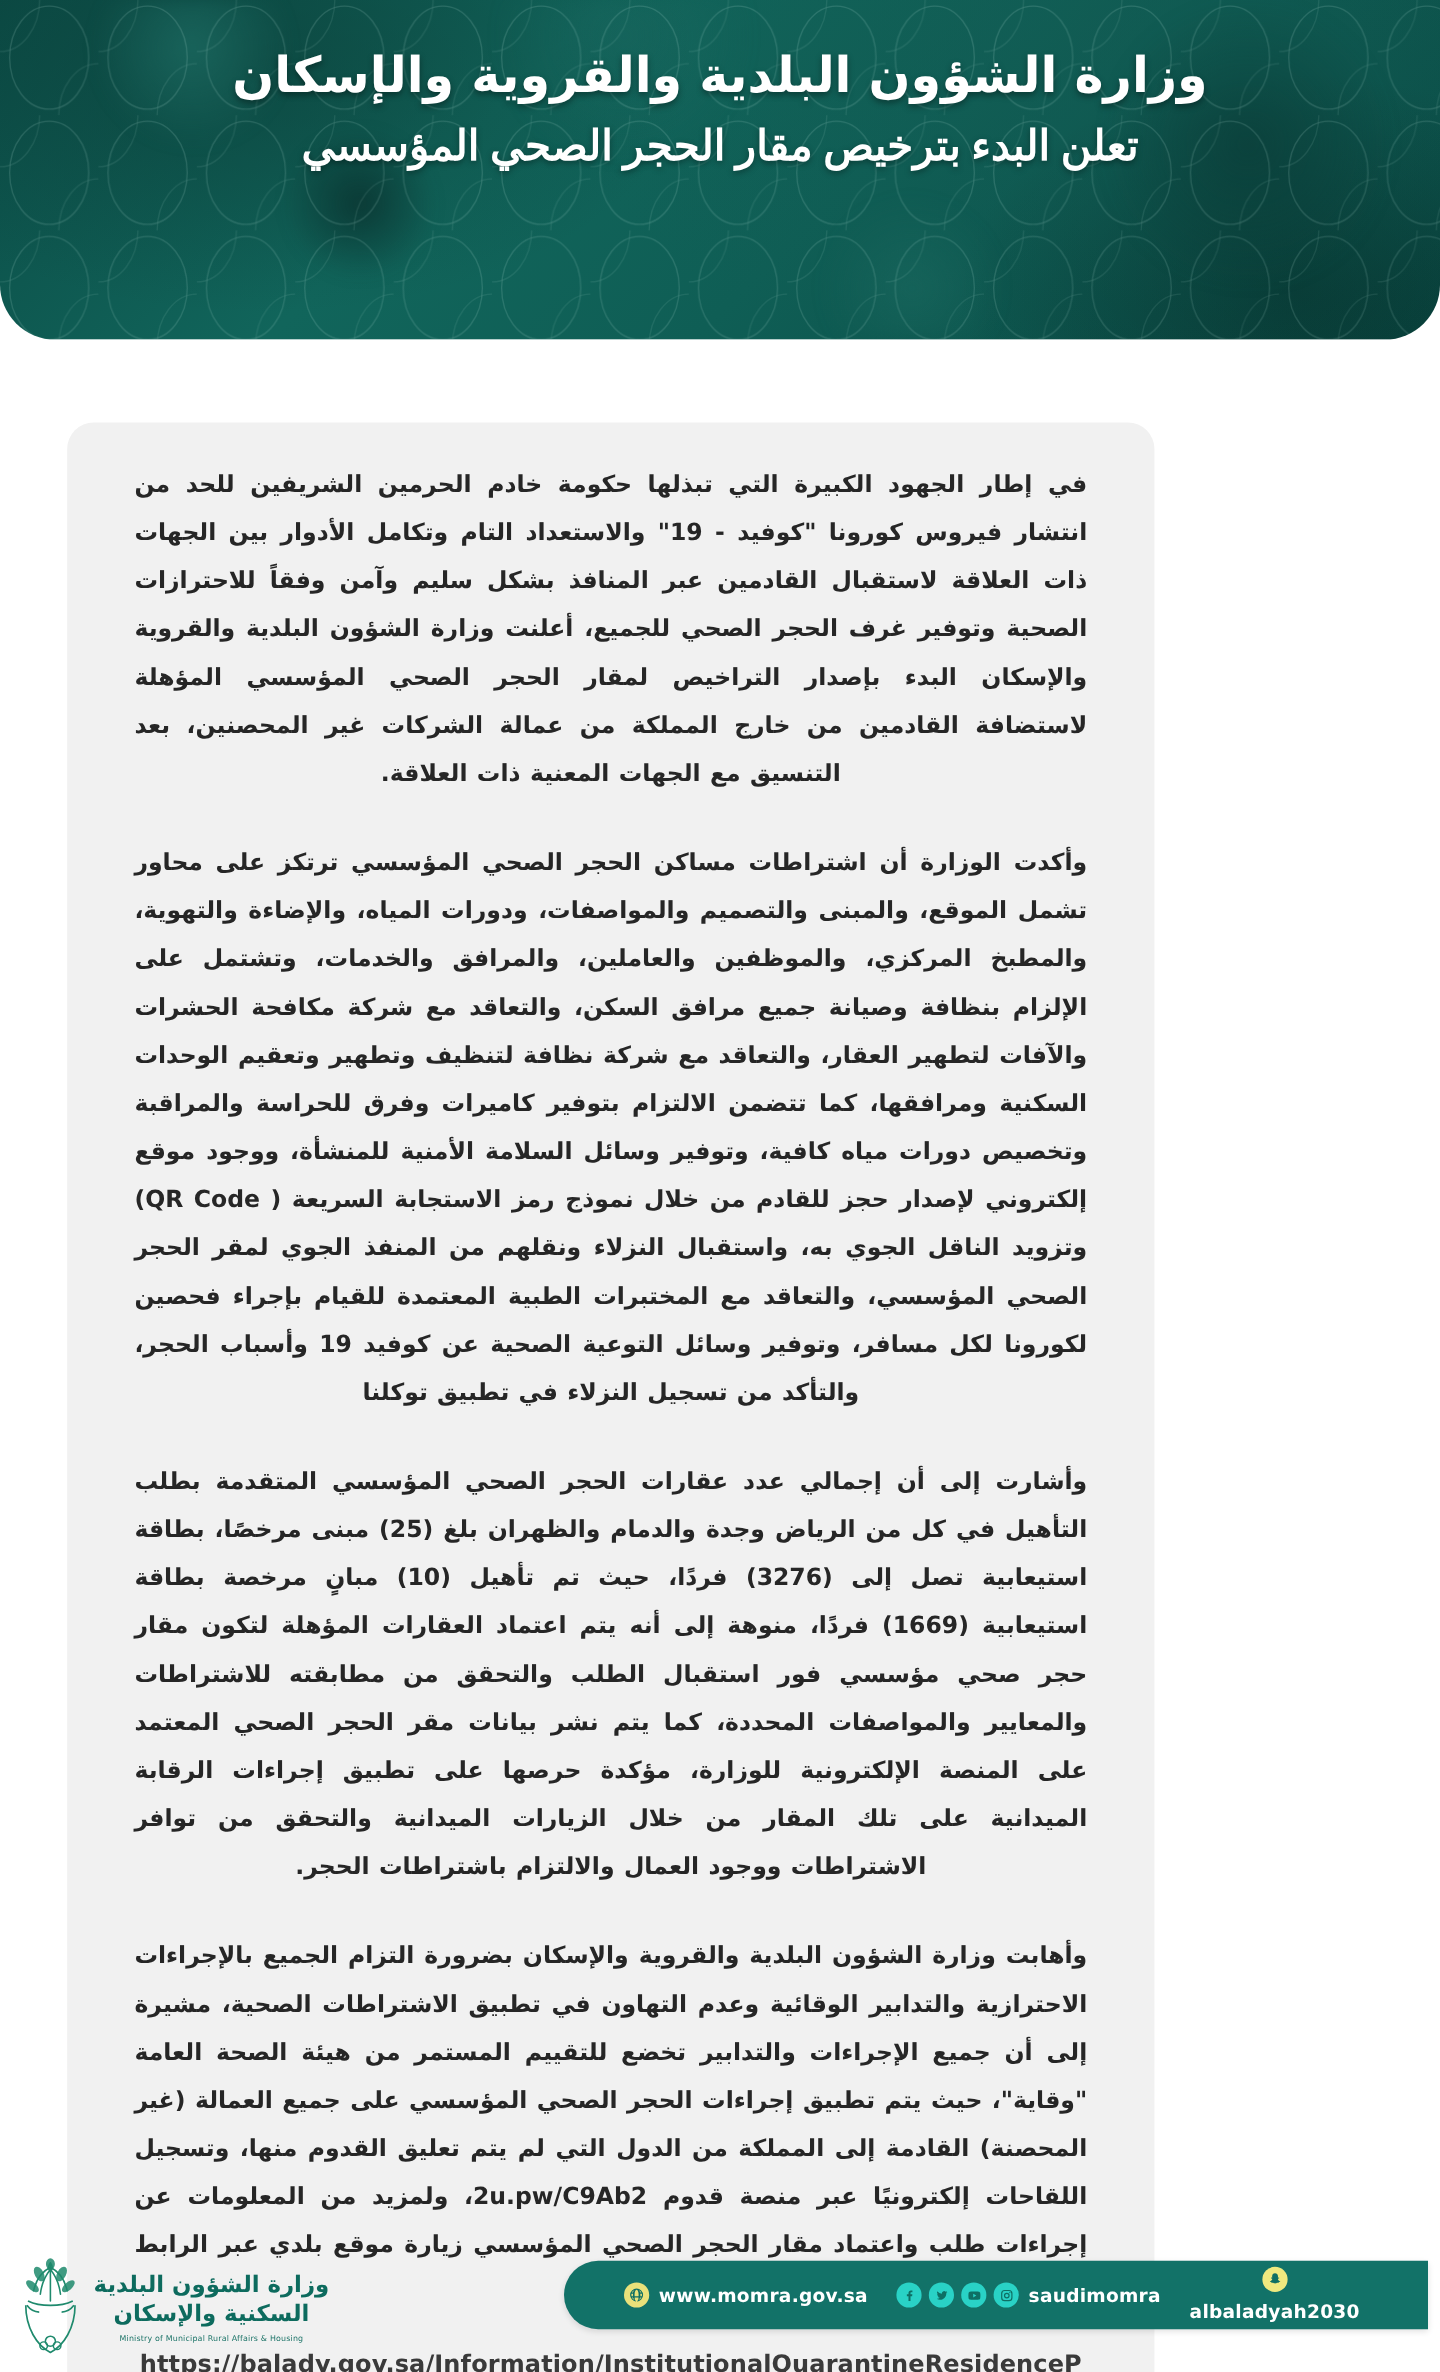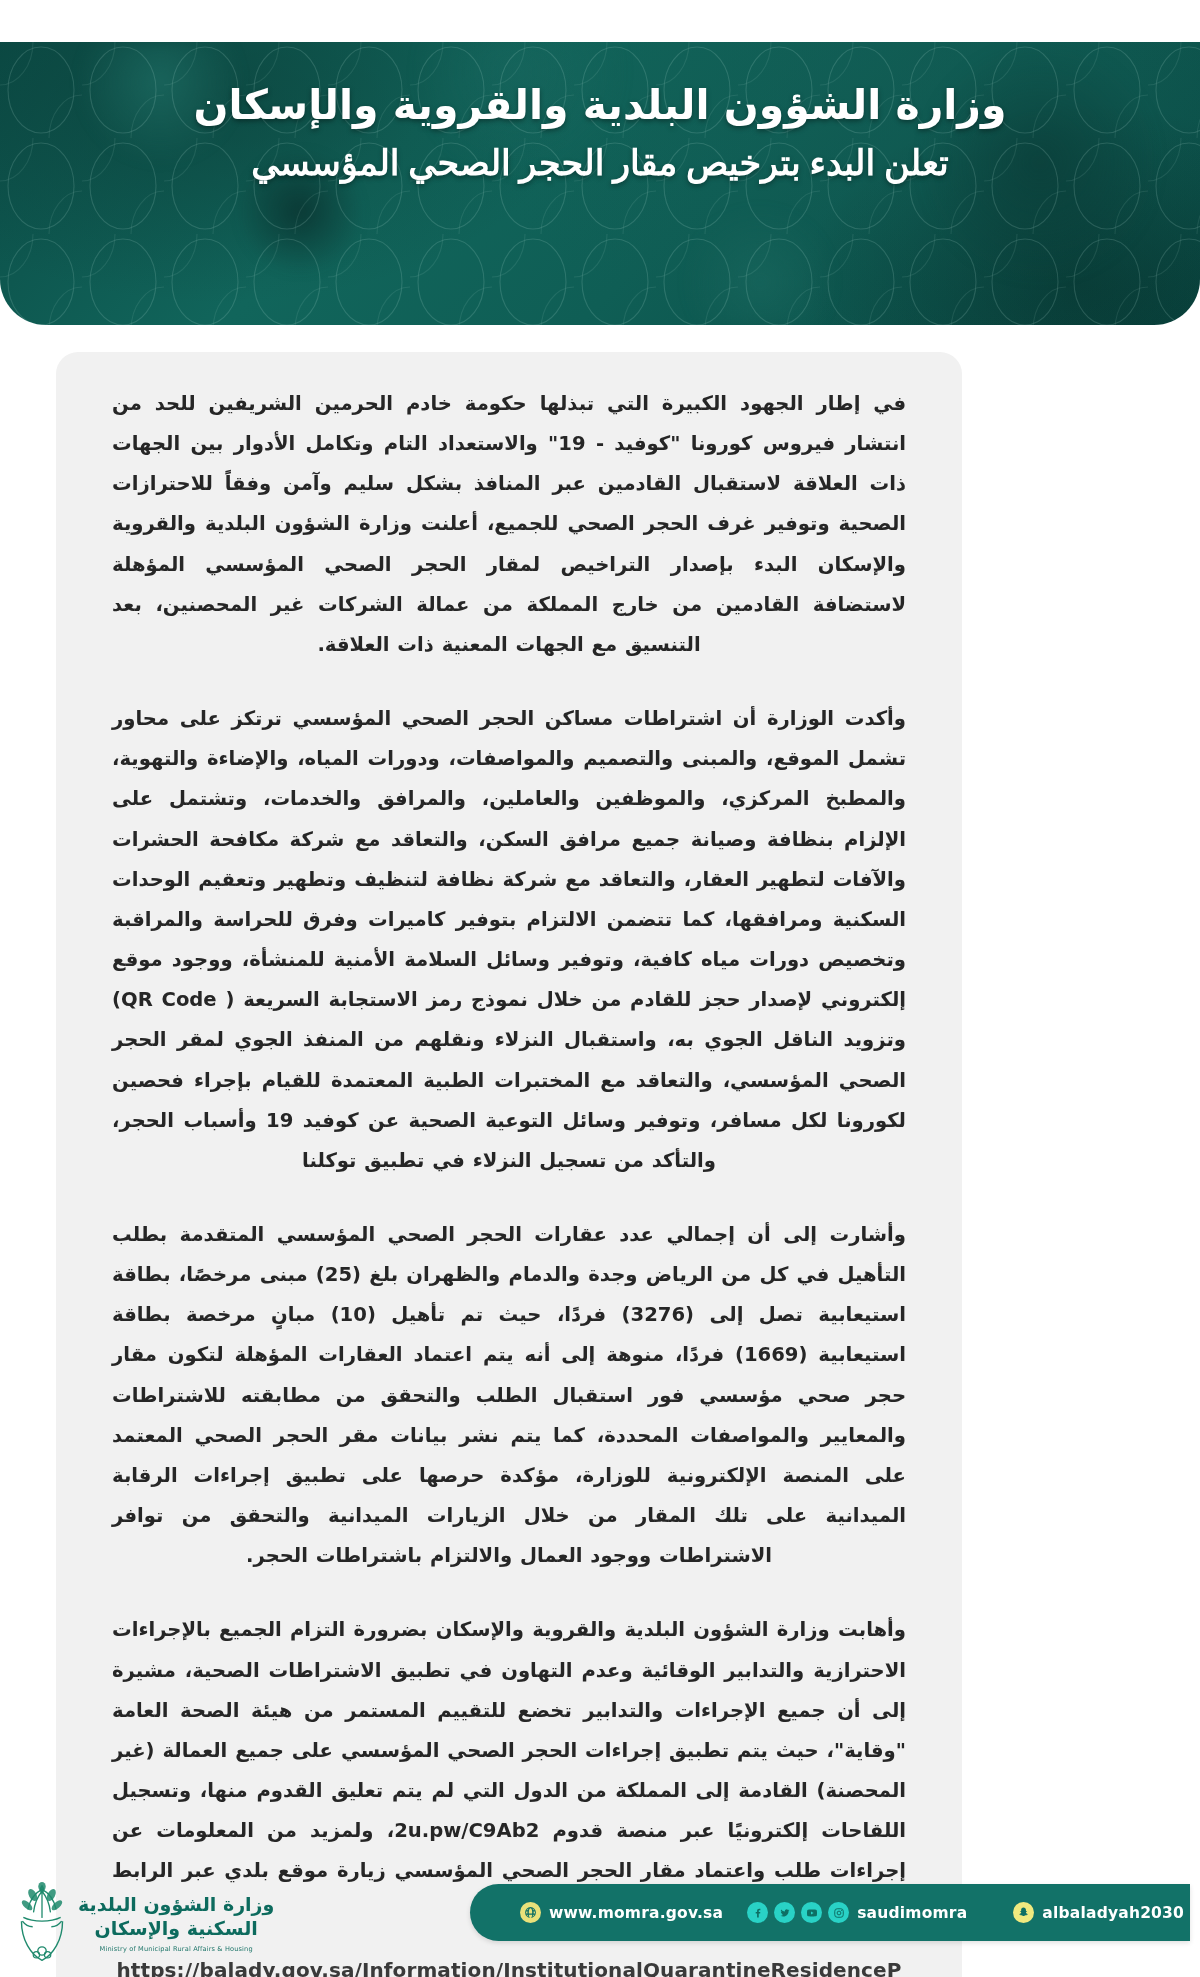--- a/index.html
+++ b/index.html
@@ -26,21 +26,20 @@
     width: 1200px;
     height: 283px;
     border-bottom-left-radius: 46px;
     border-bottom-right-radius: 46px;
     overflow: hidden;
     background:
       radial-gradient(ellipse 520px 300px at 18% 18%, rgba(12,62,56,0.55), rgba(0,0,0,0) 70%),
       radial-gradient(ellipse 640px 420px at 76% 10%, rgba(20,92,84,0.45), rgba(0,0,0,0) 72%),
       radial-gradient(ellipse 400px 260px at 90% 86%, rgba(6,44,40,0.6), rgba(0,0,0,0) 70%),
       linear-gradient(135deg, #0b4b45 0%, #11655b 34%, #0f5e55 58%, #0a4a44 100%);
-    margin-top: 42px;
   }
   .header-banner::before {
     
     content: "";
     position: absolute; inset: 0;
     background:
       radial-gradient(circle 120px at 160px 40px, rgba(35,120,110,.55), transparent 70%),
       radial-gradient(circle 90px at 300px 170px, rgba(8,40,38,.65), transparent 70%),
       radial-gradient(circle 150px at 520px 30px, rgba(26,104,96,.5), transparent 72%),
       radial-gradient(circle 170px at 1040px 120px, rgba(10,56,52,.6), transparent 72%),
@@ -170,21 +169,21 @@
     gap: 10px;
     box-shadow: 0 2px 5px rgba(0,0,0,.12);
   }
   .social-group {
     display: flex;
     align-items: center;
     gap: 8px;
   }
   .social-group.site { margin-left: 24px; }
   .social-group.handles { margin-left: 14px; }
-  .social-group.last { margin-left: 36px; }
+  .social-group.last { margin-left: 14px; flex-direction: column; }
 
   .sbadge {
     width: 21px; height: 21px;
     border-radius: 50%;
     display: inline-flex;
     align-items: center;
     justify-content: center;
     flex: 0 0 auto;
   }
   .sbadge svg { display: block; }

